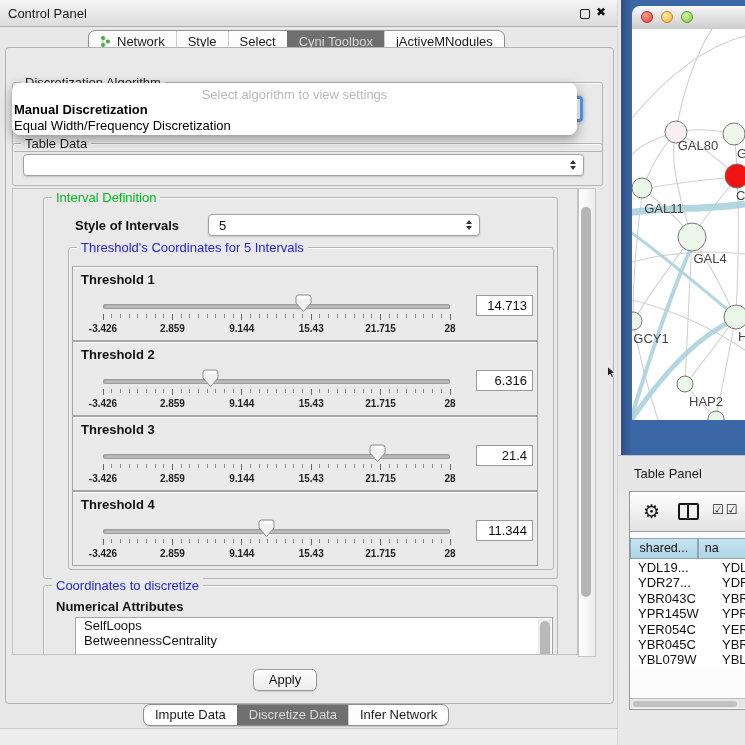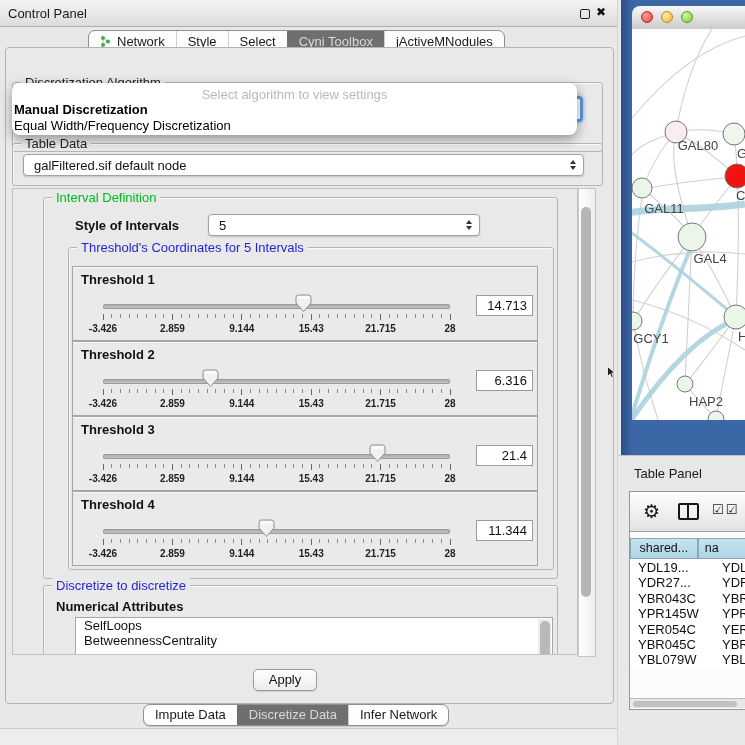--- a/index.html
+++ b/index.html
@@ -173,21 +173,20 @@
 
   <div class="abs overlay">
     <div class="hint">Select algorithm to view settings</div>
     <div class="opt1">Manual Discretization</div>
     <div class="opt2">Equal Width/Frequency Discretization</div>
   </div>
 
   <div class="group" style="left:12px;top:143px;width:589px;height:41px;">
     <span class="gtitle" style="color:#222;">Table Data</span>
     <div class="combo" style="left:10px;top:10px;width:559px;height:20px;">
-      <span class="cval">galFiltered.sif default node</span>
       <span class="arrows">
           <span class="arr-up"></span>
           <span class="arr-dn"></span>
         </span>
     </div>
   </div>
 
   <div class="abs scrollpane">
 
     <div class="group" style="left:30px;top:8px;width:513px;height:380px;">
@@ -425,21 +424,21 @@
             <div class="thumb" style="left: 184.588px;"><svg width="17" height="19" viewBox="0 0 17 19">
                 <path d="M3.5,1 h10 q2.5,0 2.5,2.5 v5.5 l-7.5,8.5 l-7.5,-8.5 v-5.5 q0,-2.5 2.5,-2.5 z" fill="#f1f1f1" stroke="#8f8f8f" stroke-width="1"></path>
                 <path d="M4,2.2 h9 q1.6,0 1.6,1.6 v1 h-12.2 v-1 q0,-1.6 1.6,-1.6 z" fill="#ffffff" opacity="0.85"></path>
               </svg></div>
             <div class="vfield">11.344</div>
           </div>
         </div>
     </div>
 
     <div class="group" style="left:30px;top:396px;width:513px;height:120px;">
-      <span class="gtitle blue">Discretize to discretize</span>
+      <span class="gtitle blue">Coordinates to discretize</span>
       <span class="abs bold" style="left:12px;top:13px;">Numerical Attributes</span>
       <div class="listbox" style="left:31px;top:31px;width:476px;height:90px;" id="attr-list">
         <div class="lscroll">
             <div class="lthumb"></div>
           </div>
       <div class="li">SelfLoops</div>
           <div class="li">BetweennessCentrality</div>
         </div>
     </div>
   </div>

